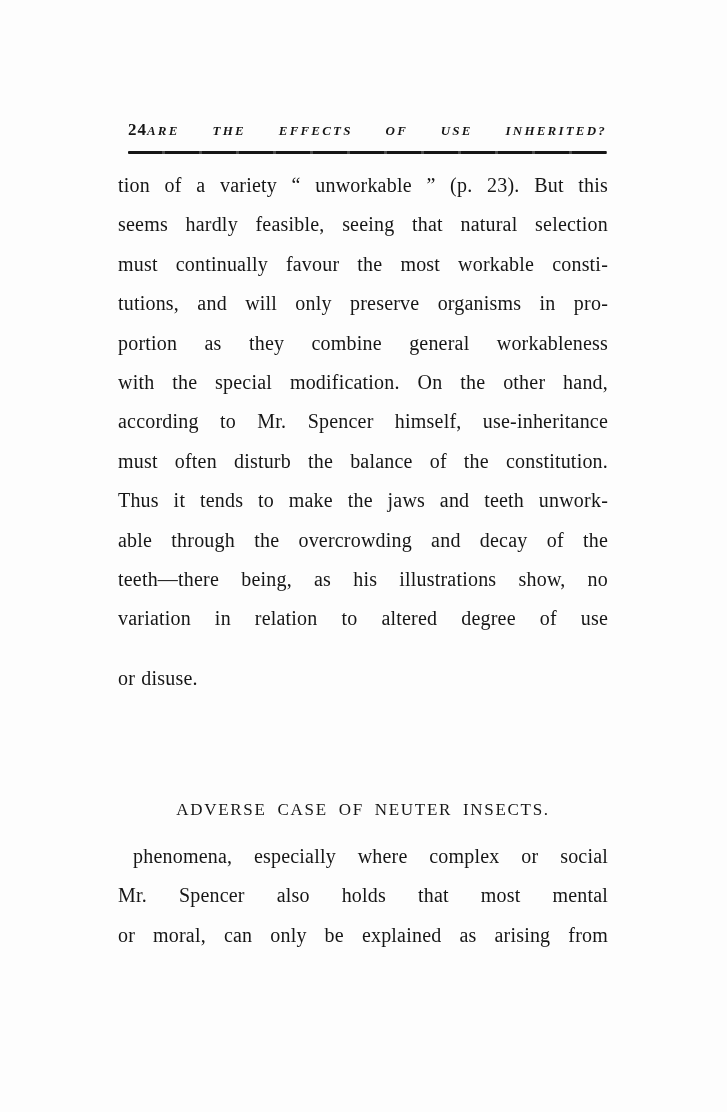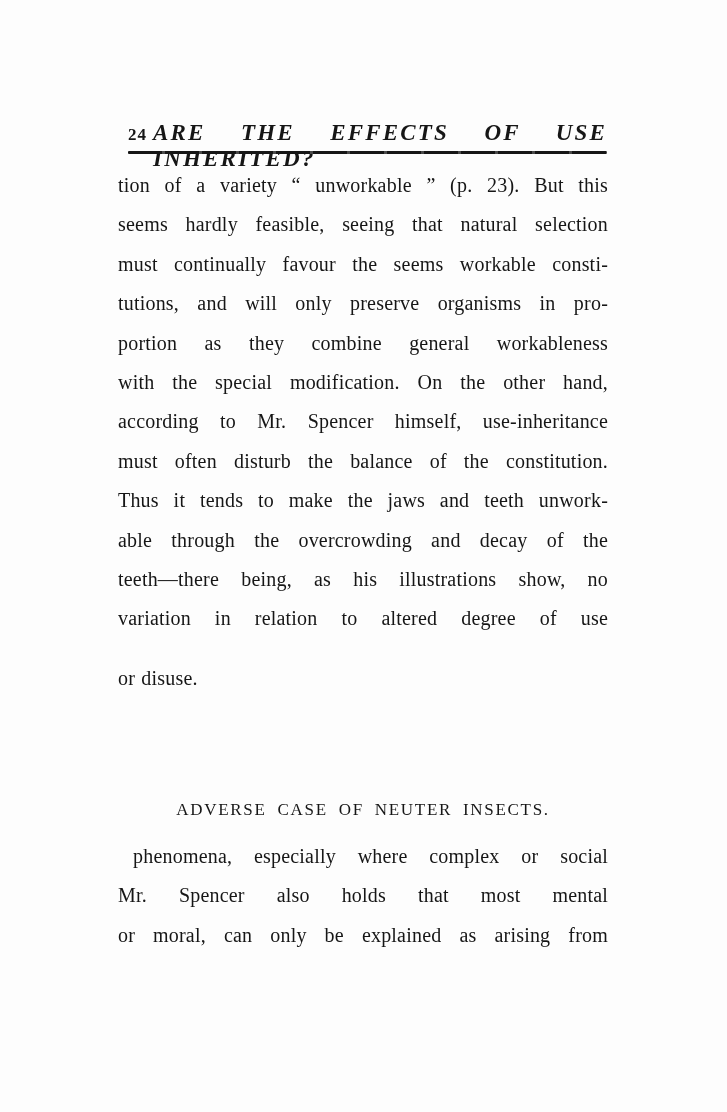--- a/index.html
+++ b/index.html
@@ -24,28 +24,27 @@
     position: absolute;
     top: 120px; left: 128px; width: 479px;
     display: flex;
     align-items: baseline;
     white-space: nowrap;
   }
   .pagenum {
     font-size: 17px;
     font-weight: bold;
     letter-spacing: 1px;
-    margin-right: 6px;
     flex: 0 0 auto;
   }
   .running-title {
     flex: 1 1 auto;
     font-style: italic;
     font-weight: bold;
-    font-size: 23px;
+    font-size: 13px;
     letter-spacing: 2.2px;
     text-align: justify;
     text-align-last: justify;
     white-space: normal;
   }
   .header-rule {
     position: absolute;
     top: 151px; left: 128px; width: 479px; height: 3px;
     background:
       repeating-linear-gradient(90deg,
@@ -94,21 +93,21 @@
   <div class="running-header">
     <span class="pagenum">24</span>
     <span class="running-title">ARE THE EFFECTS OF USE INHERITED?</span>
   </div>
 
   <div class="header-rule"></div>
 
   <div class="para para1 last-left">
       <div class="tline">tion of a variety “ unworkable ” (p. 23). But this</div>
       <div class="tline">seems hardly feasible, seeing that natural selection</div>
-      <div class="tline">must continually favour the seems workable consti-</div>
+      <div class="tline">must continually favour the most workable consti-</div>
       <div class="tline">tutions, and will only preserve organisms in pro-</div>
       <div class="tline">portion as they combine general workableness</div>
       <div class="tline">with the special modification. On the other hand,</div>
       <div class="tline">according to Mr. Spencer himself, use-inheritance</div>
       <div class="tline">must often disturb the balance of the constitution.</div>
       <div class="tline">Thus it tends to make the jaws and teeth unwork-</div>
       <div class="tline">able through the overcrowding and decay of the</div>
       <div class="tline">teeth—there being, as his illustrations show, no</div>
       <div class="tline">variation in relation to altered degree of use</div>
       <div class="tline">or disuse.</div>

